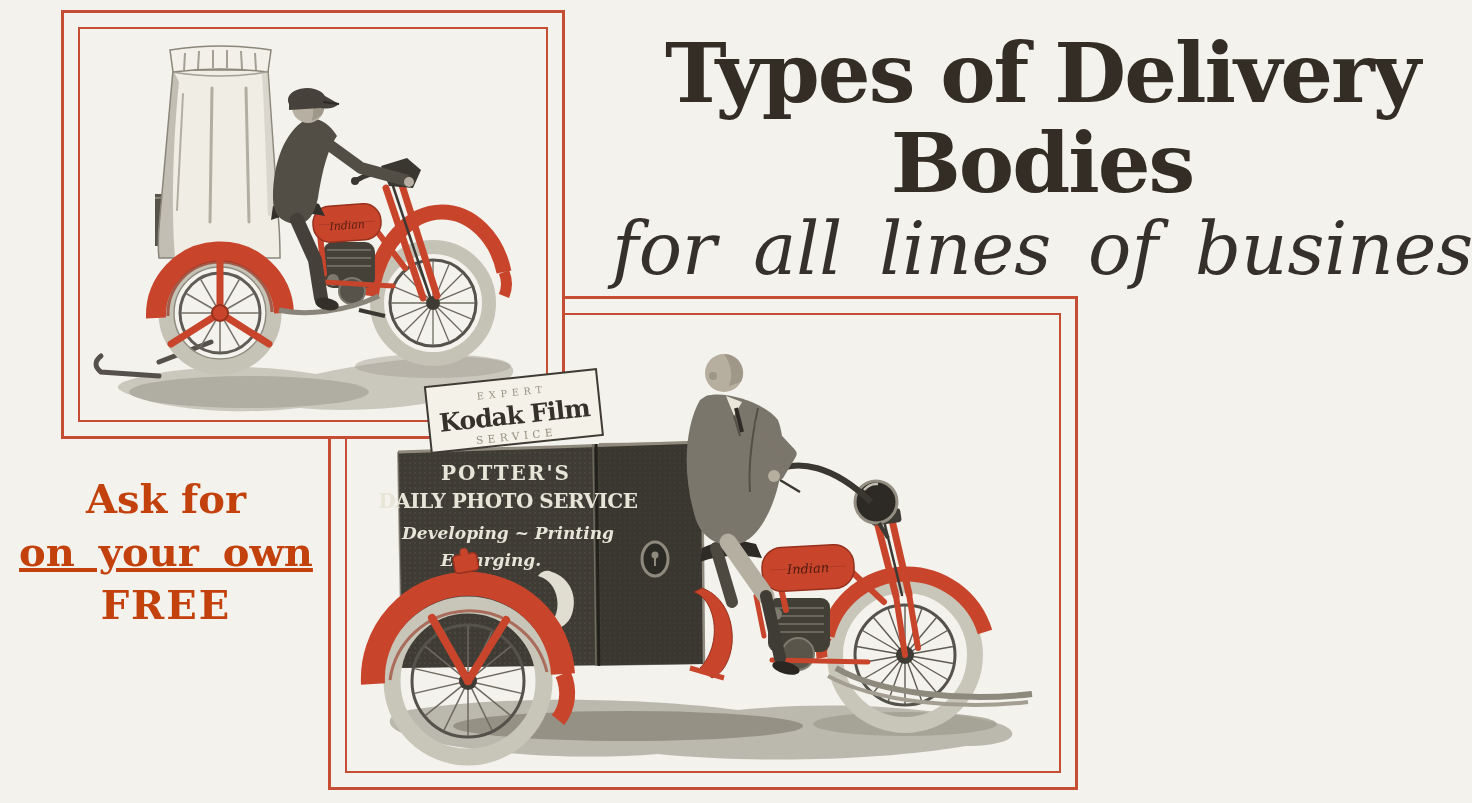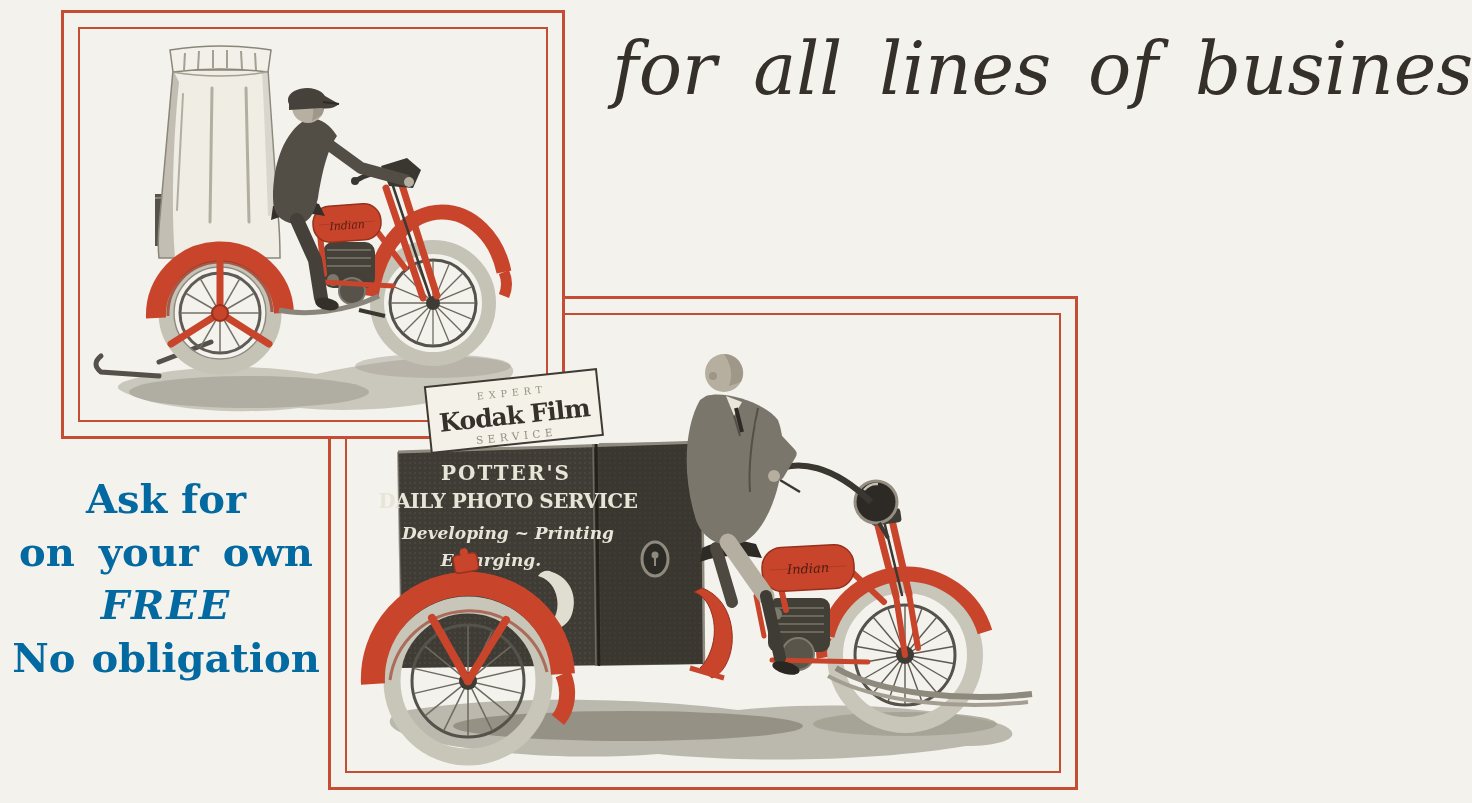--- a/index.html
+++ b/index.html
@@ -22,25 +22,25 @@
     margin:0;font-size:83px;line-height:90px;font-weight:bold;
     letter-spacing:-2px;white-space:nowrap;
   }
   .headline .subtitle{
     margin:4px 0 0 0;font-style:italic;font-weight:normal;
     font-size:72px;line-height:74px;letter-spacing:0px;word-spacing:14px;
     color:#36302a;white-space:nowrap;
   }
   .cta{
     position:absolute;left:0px;top:472px;width:332px;z-index:4;
-    text-align:center;color:#0369a1;font-weight:bold;
+    text-align:center;color:#c2410c;font-weight:bold;
     font-size:40px;line-height:53px;
   }
-  .cta .l2{word-spacing:10px;}
-  .cta .l4{letter-spacing:2px;font-style:italic;}
+  .cta .l2{word-spacing:10px;text-decoration:underline;}
+  .cta .l4{letter-spacing:2px;}
   .cta .l5{word-spacing:2px;}
   svg text{font-family:"DejaVu Serif", serif;}
 </style>
 </head>
 <body>
 
 <div class="page">
 
   <section class="frame frame-2">
     <div class="frame-inner"></div>
@@ -311,23 +311,26 @@
     </g>
     <g transform="rotate(-6 186 116)">
       <rect x="100" y="82" width="172" height="66" fill="#f3f1e8" stroke="#3f3b34" stroke-width="2"></rect>
       <text x="186" y="100" font-size="9.5" letter-spacing="5" text-anchor="middle" fill="#95907f">EXPERT</text>
       <text x="186" y="128" font-size="25" font-weight="bold" letter-spacing="-1" text-anchor="middle" fill="#36322b">Kodak Film</text>
       <text x="186" y="144" font-size="10.5" letter-spacing="4.5" text-anchor="middle" fill="#95907f">SERVICE</text>
     </g>
   </svg>
 
   <header class="headline">
+    <h1>
+      <span>Types of Delivery</span><br>
+      <span>Bodies</span>
+    </h1>
     <p class="subtitle">for all lines of business</p>
   </header>
 
   <aside class="cta">
     <div class="l0">Ask for</div>
     <div class="l2">on your own</div>
     <div class="l4">FREE</div>
-    <div class="l5">No obligation</div>
   </aside>
 
 </div>
 
 </body></html>

